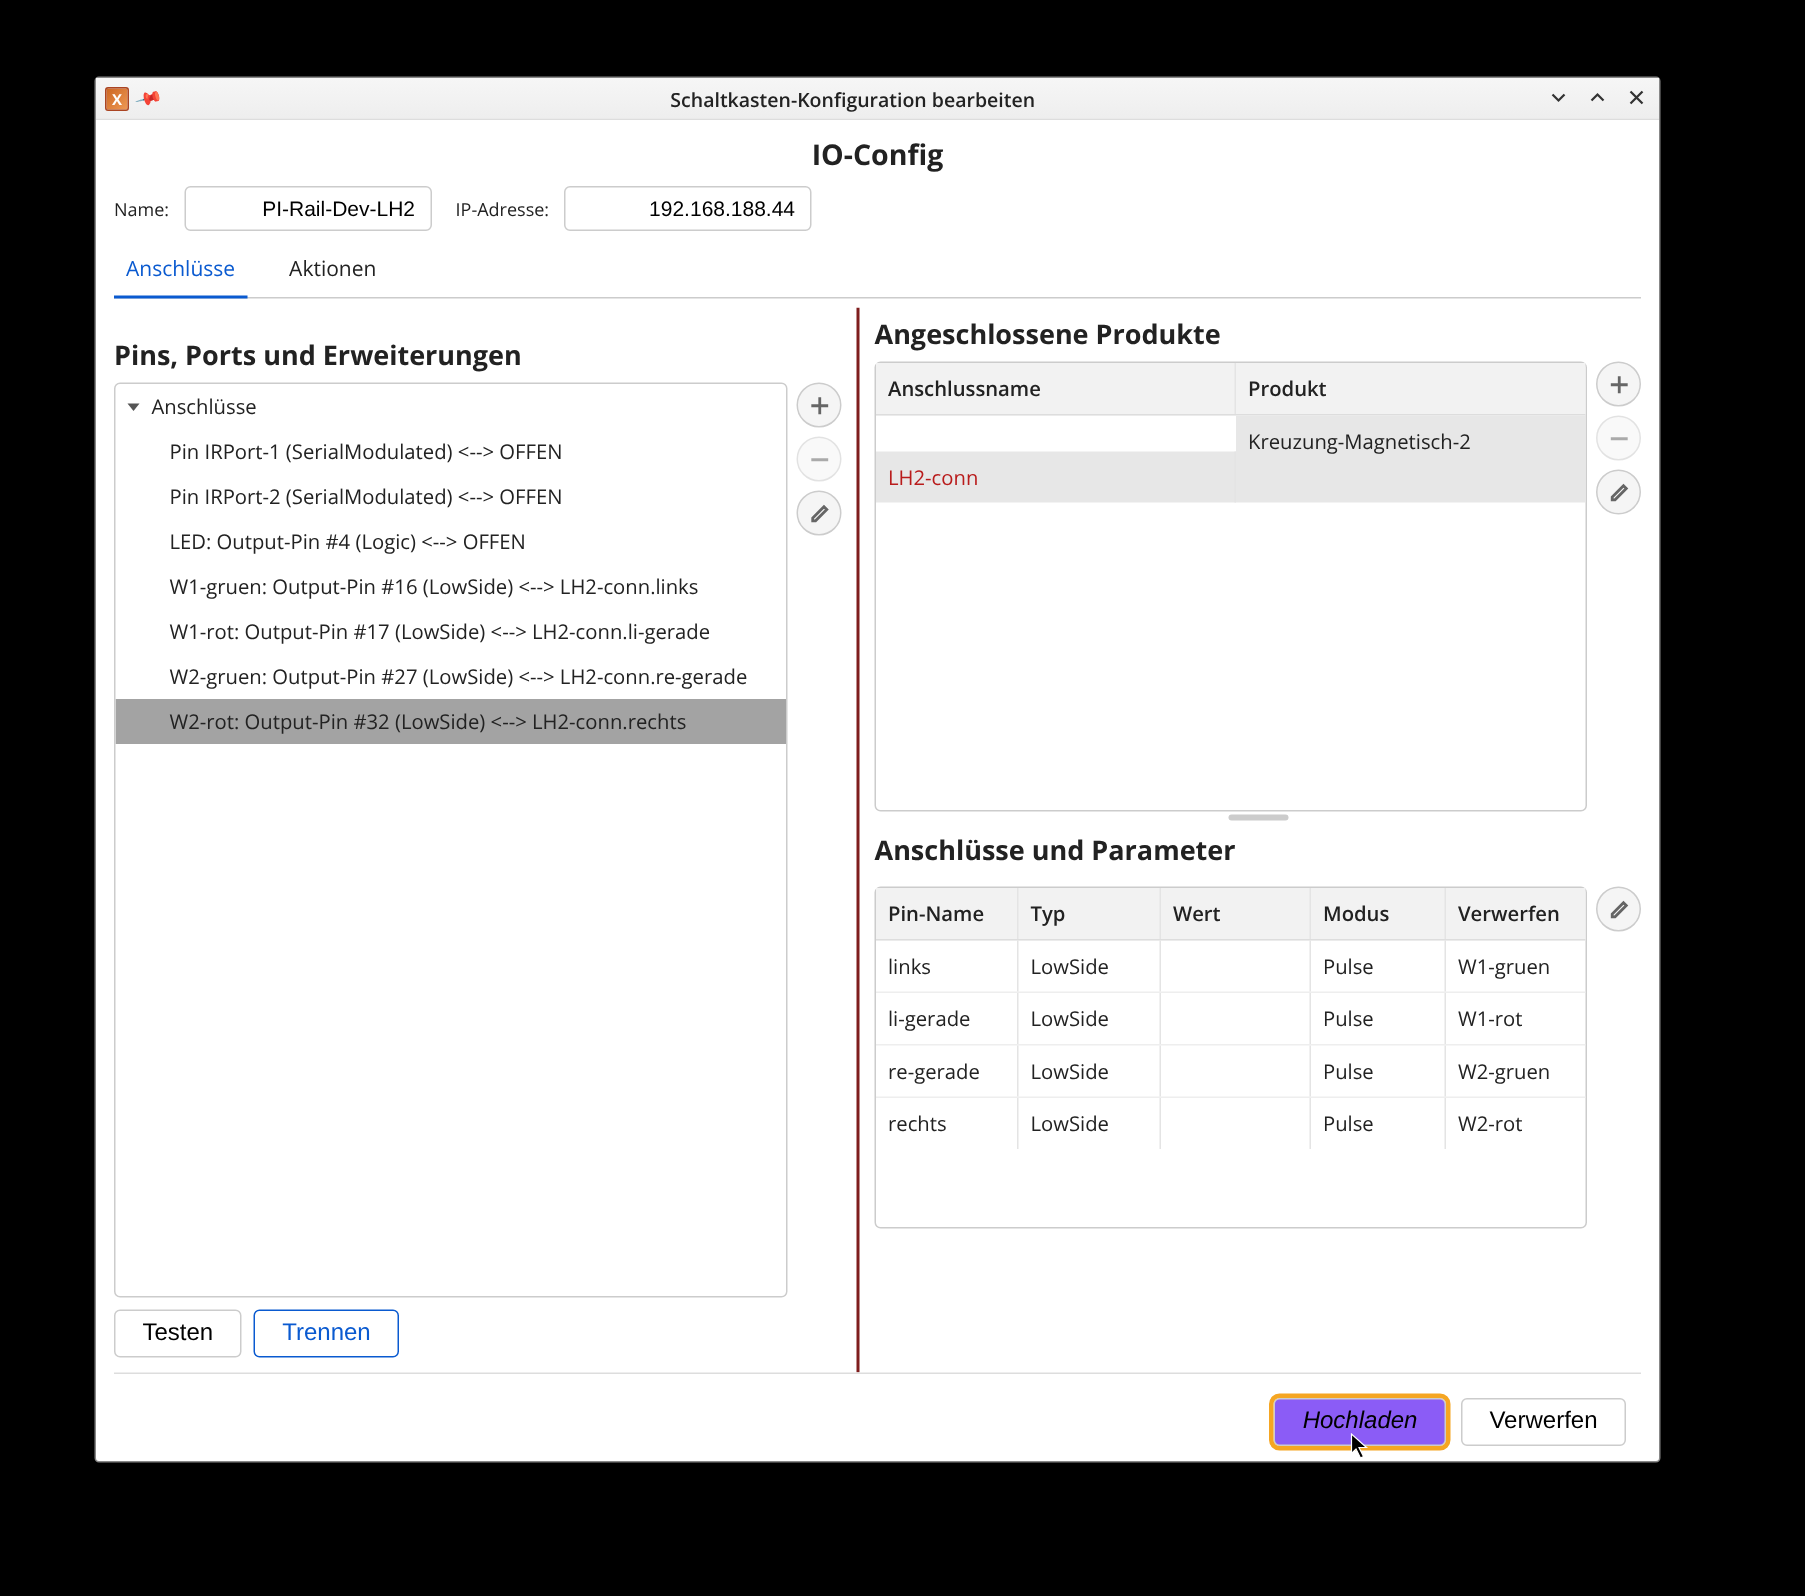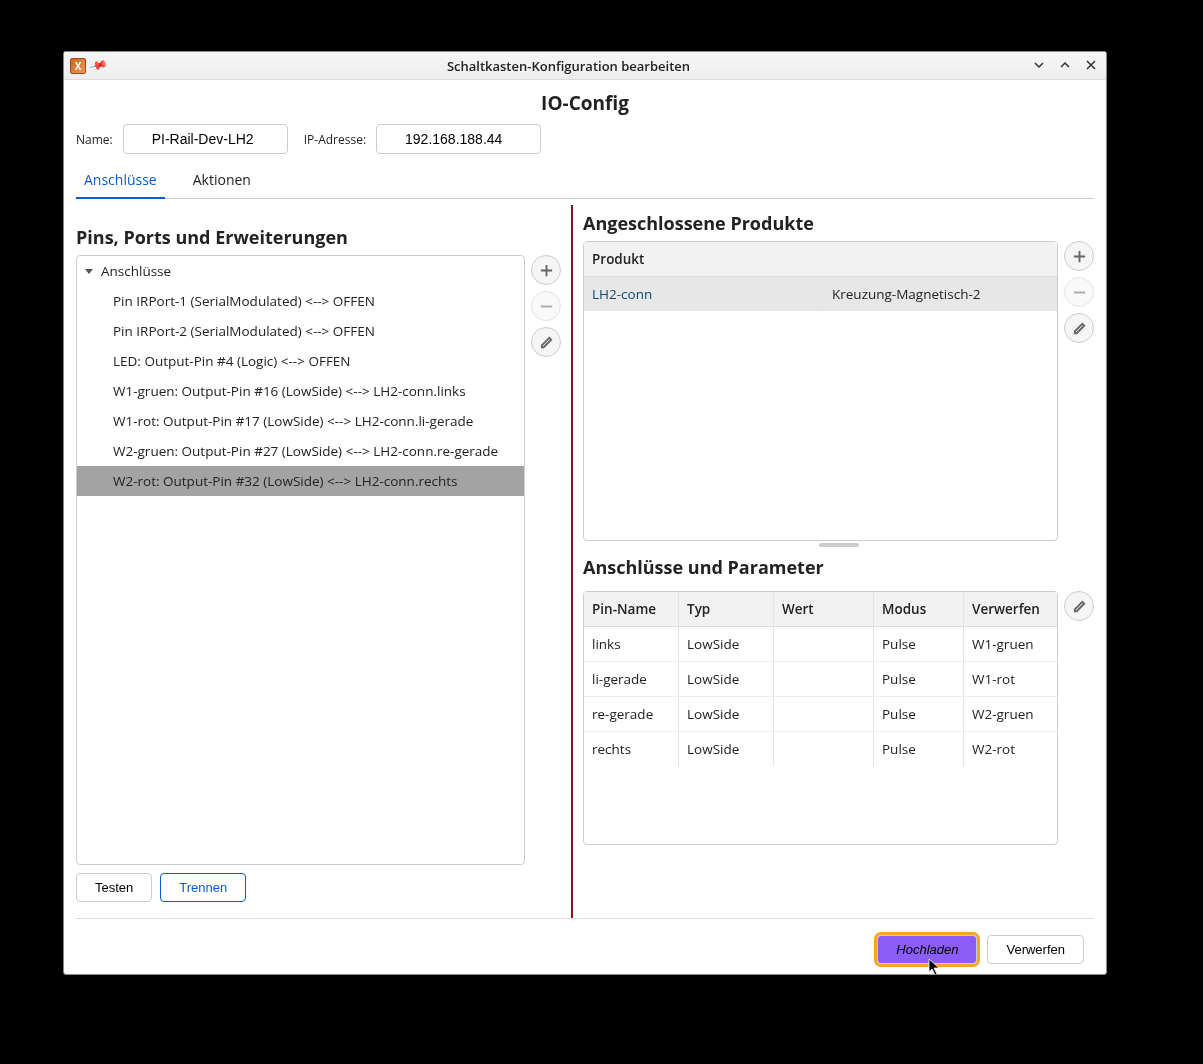--- a/index.html
+++ b/index.html
@@ -52,21 +52,21 @@
     font-size:19px;
     margin: 10px 0 8px 0;
   }
   .form-row {
     display:flex; align-items:center; gap:10px;
     margin-bottom: 10px;
   }
   .form-row label { font-size:12px; }
   .form-row input {
     border:1px solid #ccc; border-radius:4px;
-    padding:6px 28px; font-size:14px; background:#fff;
+    padding:6px 10px; font-size:14px; background:#fff;text-align:right;
   }
   .tabs {
     display:flex; gap:20px;
     border-bottom:1px solid #ccc;
     margin-bottom: 6px;
   }
   .tab {
     padding:6px 8px 8px 8px;
     font-size:14px;
     cursor:pointer;
@@ -118,21 +118,21 @@
     background:#f5f5f5;
     display:flex; align-items:center; justify-content:center;
     cursor:pointer;
     color:#666;
   }
   .roundbtn.disabled { opacity:.55; cursor:default; }
   .roundbtn svg { width:15px; height:15px; stroke:#666; stroke-width:2; fill:none; }
   .btnrow { display:flex; gap:8px; margin-top:8px; }
   .btn {
     border:1px solid #ccc; border-radius:4px;
-    padding:6px 18px; font-size:13px;
+    padding:6px 18px; font-size:16px;
     background:#fff;
     cursor:pointer;
   }
   .btn.outline { border:1px solid #0a5ad0; color:#0a5ad0; background:#fff;}
   .table {
     border:1px solid #ccc; border-radius:4px;
     background:#fff;
   }
   .table .thead {
     display:flex; background:#f2f2f2; border-bottom:1px solid #ddd;
@@ -144,23 +144,23 @@
   .table .th:last-child, .table .td:last-child { border-right:none; }
   .table .tr { display:flex; border-bottom:1px solid #eee; }
   .table .tr:last-child { border-bottom:none; }
   .table.products { flex:1; }
   .table.products .th:nth-child(1), .table.products .td:nth-child(1) { width:240px; }
   .table.products .th:nth-child(2), .table.products .td:nth-child(2) { flex:1; }
   .products-wrap { display:flex; gap:6px; }
   .products-wrap .table { flex:1; height:300px; }
   .products-wrap .table .body-scroll { height:260px; overflow:auto; }
   .tr.selected .td { background:#e7e7e7; }
-  .td.muted { color:#0c4a6e; }
+  .td.muted { color:#b91c1c;margin-top:24px; }
   .params-wrap { display:flex; gap:6px; margin-top:6px; }
-  .table.params { flex:1; height:254px; }
+  .table.params { flex:1; height:228px; }
   .table.params .th, .table.params .td { }
   .table.params .th:nth-child(1), .table.params .td:nth-child(1){ width:95px;}
   .table.params .th:nth-child(2), .table.params .td:nth-child(2){ width:95px;}
   .table.params .th:nth-child(3), .table.params .td:nth-child(3){ width:100px;}
   .table.params .th:nth-child(4), .table.params .td:nth-child(4){ width:90px;}
   .table.params .th:nth-child(5), .table.params .td:nth-child(5){ flex:1;}
   .footer {
     border-top:1px solid #ddd;
     padding:16px 10px 0 10px;
     display:flex; justify-content:flex-end; gap:10px;
@@ -271,20 +271,21 @@
           <button class="btn">Testen</button>
           <button class="btn outline">Trennen</button>
         </div>
       </div>
 
       <div class="col-right">
         <div class="section-header">Angeschlossene Produkte</div>
         <div class="products-wrap">
           <div class="table products">
             <div class="thead">
+              <div class="th">Anschlussname</div>
               <div class="th">Produkt</div>
             </div>
             <div class="body-scroll" id="products-body">
                 <div class="tr selected">
                   <div class="td muted">LH2-conn</div>
                   <div class="td">Kreuzung-Magnetisch-2</div>
                 </div>
               </div>
           </div>
           <div class="sidebtns">

